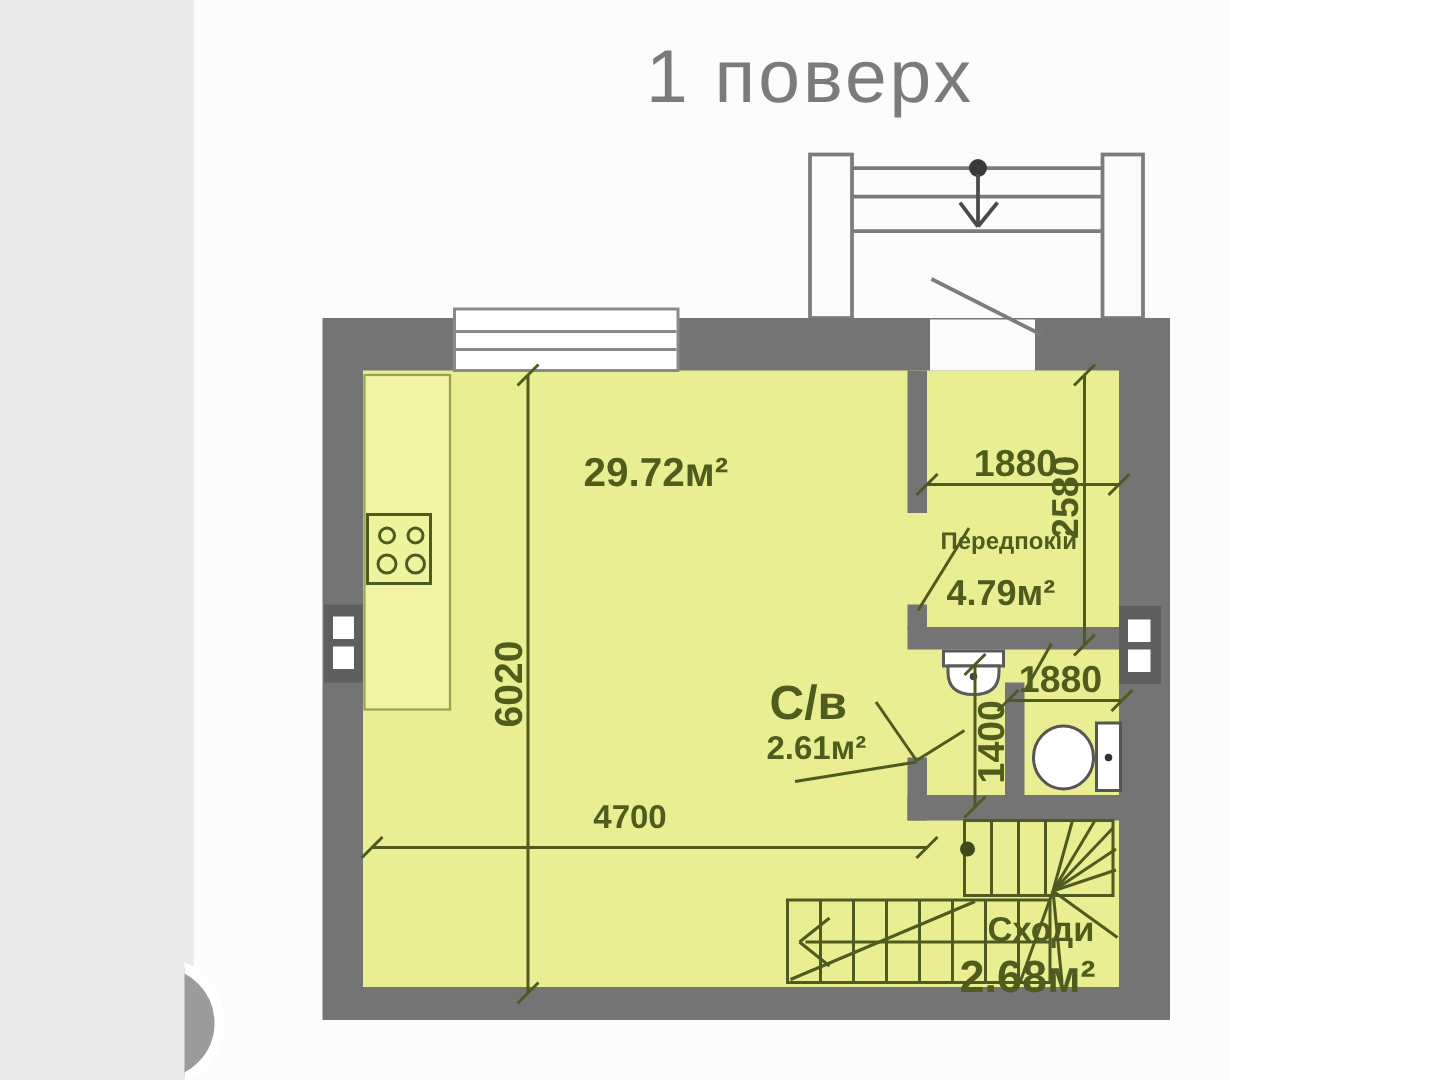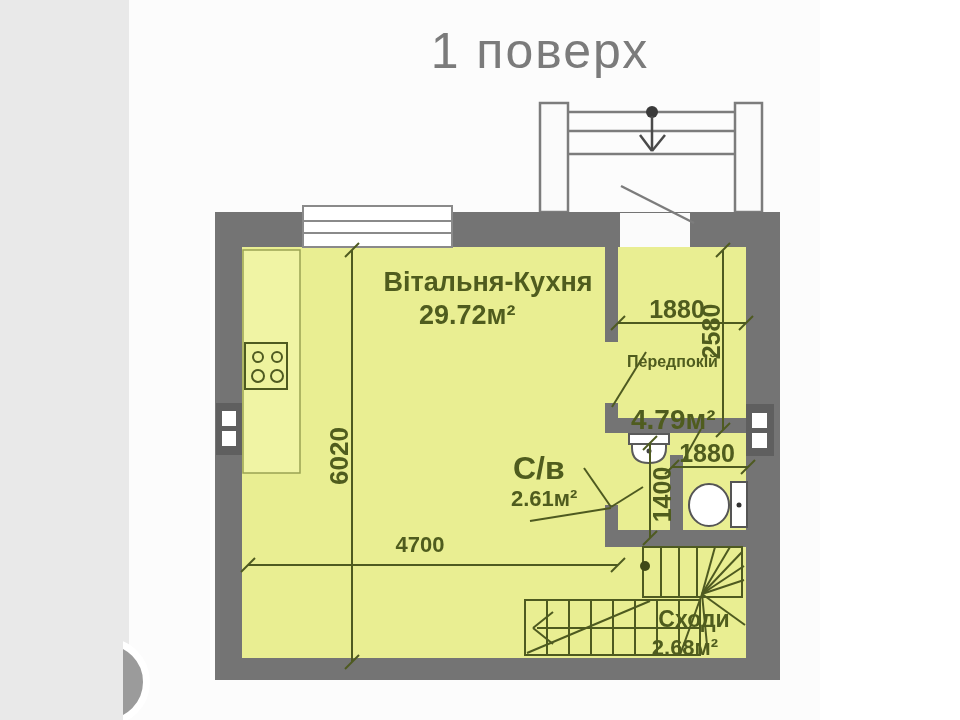--- a/index.html
+++ b/index.html
@@ -155,31 +155,30 @@
 
     <g stroke="var(--c-line,#4e5a20)" stroke-width="2" fill="none">
       <line x1="584" y1="468" x2="611" y2="507"></line>
       <line x1="611" y1="507" x2="643" y2="487"></line>
       <line x1="530" y1="521" x2="611" y2="508"></line>
       <line x1="612" y1="407" x2="646" y2="352"></line>
       <line x1="683" y1="461" x2="701" y2="429"></line>
     </g>
   </svg>
 
-  <div class="lbl ctr" style="left:368px;top:269px;width:240px;font-size:27px;">Вітальня-Кухня</div>
-  <div class="lbl" style="left:389px;top:302px;font-size:27px;margin-left:30px;">29.72м²</div>
+  <div class="lbl" style="left:389px;top:302px;font-size:27px;">29.72м²</div>
 
   <div class="lbl" style="left:627px;top:354px;font-size:16px;">Передпокій</div>
-  <div class="lbl" style="left:631px;top:406px;font-size:28px;">4.79м²</div>
+  <div class="lbl" style="left:631px;top:384px;font-size:24px;">4.79м²</div>
 
   <div class="lbl" style="left:513px;top:452px;font-size:32px;">С/в</div>
   <div class="lbl" style="left:511px;top:488px;font-size:22px;">2.61м²</div>
 
   <div class="lbl ctr" style="left:634px;top:608px;width:120px;font-size:23px;">Сходи</div>
-  <div class="lbl ctr" style="left:625px;top:637px;width:120px;font-size:22px;">2.68м²</div>
+  <div class="lbl ctr" style="left:625px;top:637px;width:120px;font-size:30px;">2.68м²</div>
 
   <div class="lbl vert" style="left:299px;top:443px;width:80px;font-size:26px;">6020</div>
   <div class="lbl ctr" style="left:380px;top:534px;width:80px;font-size:22px;">4700</div>
   <div class="lbl ctr" style="left:637px;top:297px;width:80px;font-size:25px;">1880</div>
   <div class="lbl vert" style="left:671px;top:319px;width:80px;font-size:25px;">2580</div>
   <div class="lbl vert" style="left:622px;top:482px;width:80px;font-size:25px;">1400</div>
   <div class="lbl ctr" style="left:667px;top:441px;width:80px;font-size:25px;">1880</div>
 
   <div id="watermark-clip">
     <div id="watermark-circle"></div>

